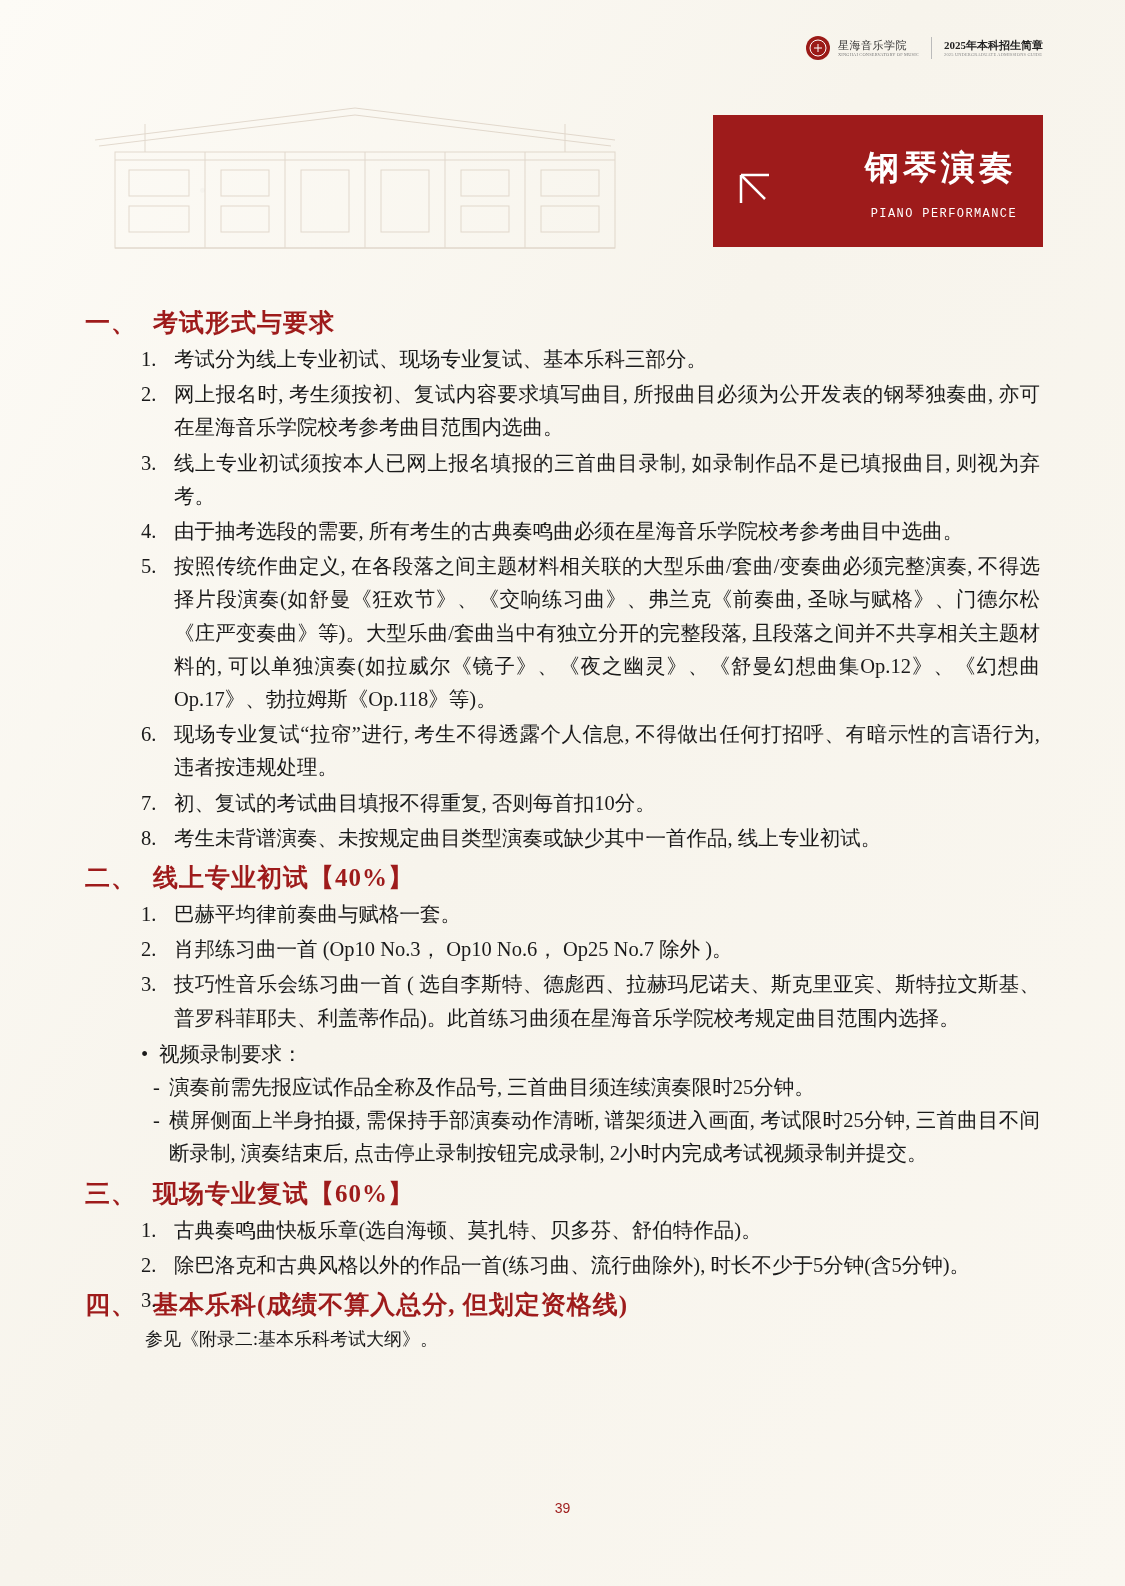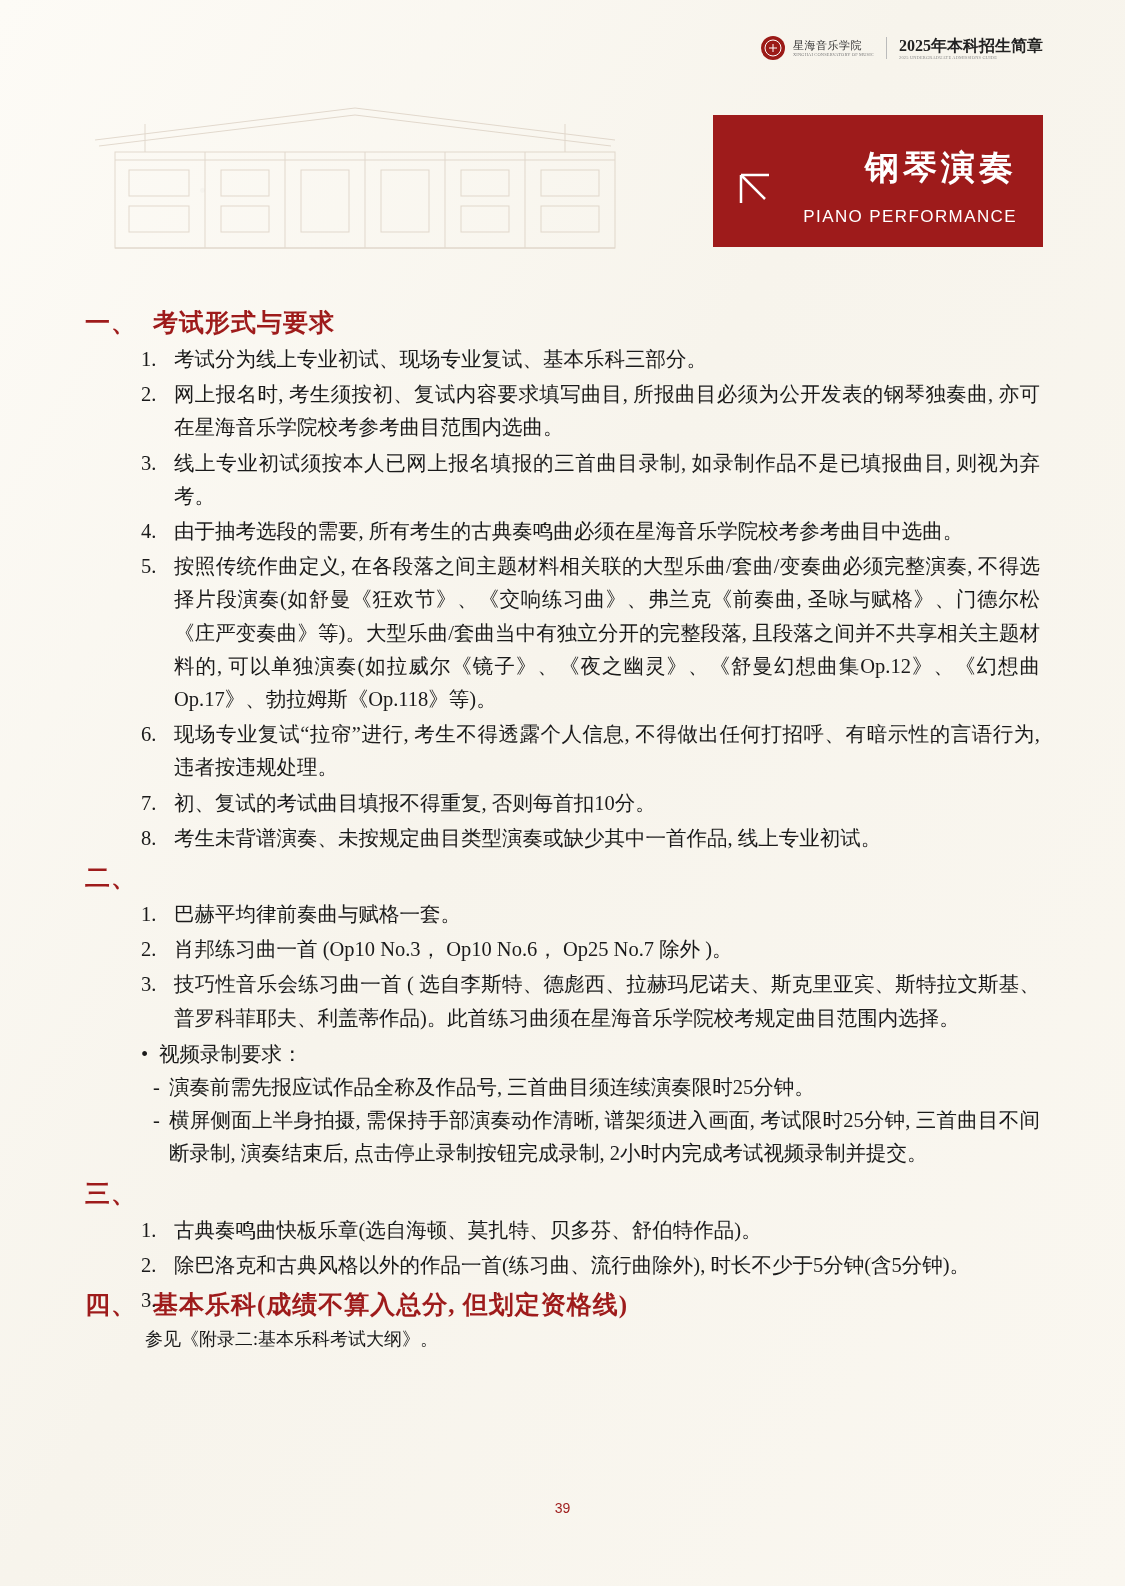--- a/index.html
+++ b/index.html
@@ -55,21 +55,21 @@
   .brand-name .en { font-size: 4.4px; display:block; color:#777; letter-spacing:0.2px; }
   .brand-div {
     width: 1px;
     height: 22px;
     background: #bbb;
     margin: 0 4px;
   }
   .brand-sub { line-height: 1.2; }
   .brand-sub .cn {
     display: block;
-    font-size: 16px;
+    font-size: 11px;
     font-weight: bold;
     color: #222;
   }
   .brand-sub .en {
     display: block;
     font-size: 4.4px;
     color: #888;
     letter-spacing: 0.2px;
   }
 
@@ -110,23 +110,23 @@
   }
   .title-cn {
     font-size: 34px;
     font-weight: bold;
     letter-spacing: 4px;
     font-family: Liberation Sans, sans-serif;
     text-align: right;
   }
   .title-en {
     margin-top: 16px;
-    font-size: 17px;
+    font-size: 12px;
     letter-spacing: 1.4px;
-    font-family: Liberation Sans, sans-serif;
+    font-family: Liberation Mono, monospace;
   }
 
   
   .content {
     position: absolute;
     left: 85px;
     top: 300px;
     width: 955px;
   }
   .sec-head {
@@ -274,20 +274,21 @@
       <li><span class="marker">3.</span><span>线上专业初试须按本人已网上报名填报的三首曲目录制, 如录制作品不是已填报曲目, 则视为弃考。</span></li>
       <li><span class="marker">4.</span><span>由于抽考选段的需要, 所有考生的古典奏鸣曲必须在星海音乐学院校考参考曲目中选曲。</span></li>
       <li><span class="marker">5.</span><span>按照传统作曲定义, 在各段落之间主题材料相关联的大型乐曲/套曲/变奏曲必须完整演奏, 不得选择片段演奏(如舒曼《狂欢节》、《交响练习曲》、弗兰克《前奏曲, 圣咏与赋格》、门德尔松《庄严变奏曲》等)。大型乐曲/套曲当中有独立分开的完整段落, 且段落之间并不共享相关主题材料的, 可以单独演奏(如拉威尔《镜子》、《夜之幽灵》、《舒曼幻想曲集Op.12》、《幻想曲Op.17》、勃拉姆斯《Op.118》等)。</span></li>
       <li><span class="marker">6.</span><span>现场专业复试“拉帘”进行, 考生不得透露个人信息, 不得做出任何打招呼、有暗示性的言语行为, 违者按违规处理。</span></li>
       <li><span class="marker">7.</span><span>初、复试的考试曲目填报不得重复, 否则每首扣10分。</span></li>
       <li><span class="marker">8.</span><span>考生未背谱演奏、未按规定曲目类型演奏或缺少其中一首作品, 线上专业初试。</span></li>
     </ol>
 
     <div class="sec-head">
       <span class="sec-num">二、</span>
+      <span class="sec-title">线上专业初试【40%】</span>
     </div>
     <ol class="items">
       <li><span class="marker">1.</span><span>巴赫平均律前奏曲与赋格一套。</span></li>
       <li><span class="marker">2.</span><span>肖邦练习曲一首 (Op10 No.3， Op10 No.6， Op25 No.7 除外 )。</span></li>
       <li><span class="marker">3.</span><span>技巧性音乐会练习曲一首 ( 选自李斯特、德彪西、拉赫玛尼诺夫、斯克里亚宾、斯特拉文斯基、普罗科菲耶夫、利盖蒂作品)。此首练习曲须在星海音乐学院校考规定曲目范围内选择。</span></li>
     </ol>
     <div class="bullet-line">
       <span class="dot">•</span>
       <span>视频录制要求：</span>
     </div>
@@ -295,20 +296,21 @@
       <span class="dash">-</span>
       <span>演奏前需先报应试作品全称及作品号, 三首曲目须连续演奏限时25分钟。</span>
     </div>
     <div class="dash-line">
       <span class="dash">-</span>
       <span>横屏侧面上半身拍摄, 需保持手部演奏动作清晰, 谱架须进入画面, 考试限时25分钟, 三首曲目不间断录制, 演奏结束后, 点击停止录制按钮完成录制, 2小时内完成考试视频录制并提交。</span>
     </div>
 
     <div class="sec-head">
       <span class="sec-num">三、</span>
+      <span class="sec-title">现场专业复试【60%】</span>
     </div>
     <ol class="items">
       <li><span class="marker">1.</span><span>古典奏鸣曲快板乐章(选自海顿、莫扎特、贝多芬、舒伯特作品)。</span></li>
       <li><span class="marker">2.</span><span>除巴洛克和古典风格以外的作品一首(练习曲、流行曲除外), 时长不少于5分钟(含5分钟)。</span></li>
       <li><span class="marker">3.</span></li>
     </ol>
 
     <div class="sec-head">
       <span class="sec-num">四、</span>
       <span class="sec-title">基本乐科(成绩不算入总分, 但划定资格线)</span>

